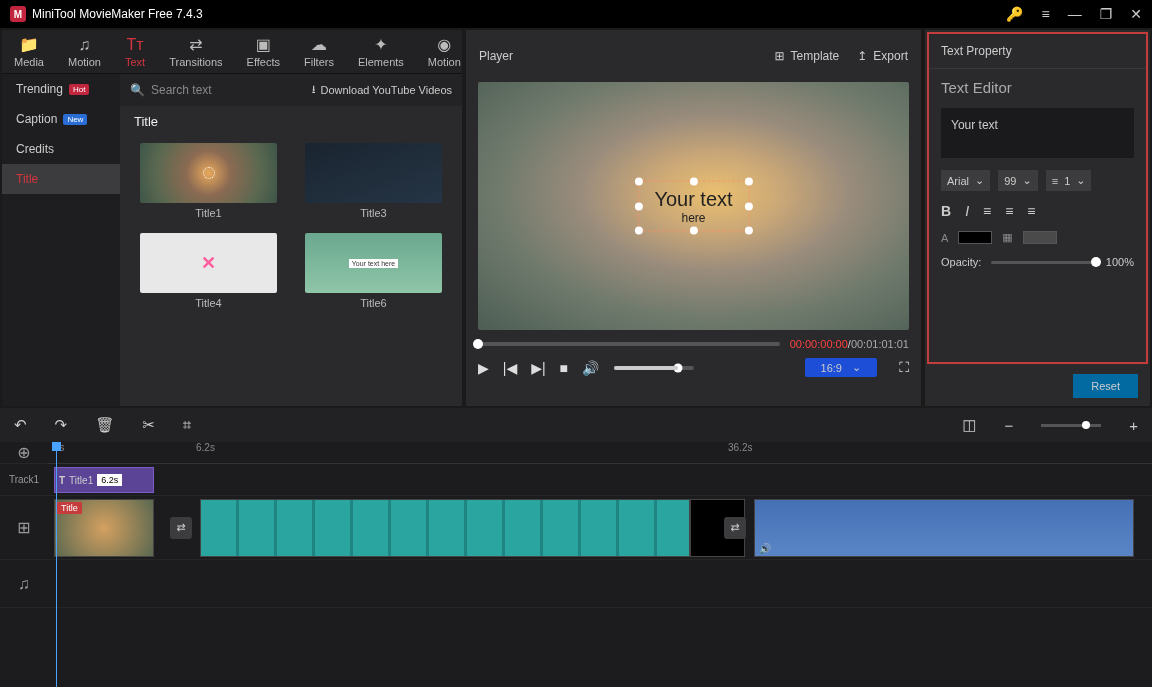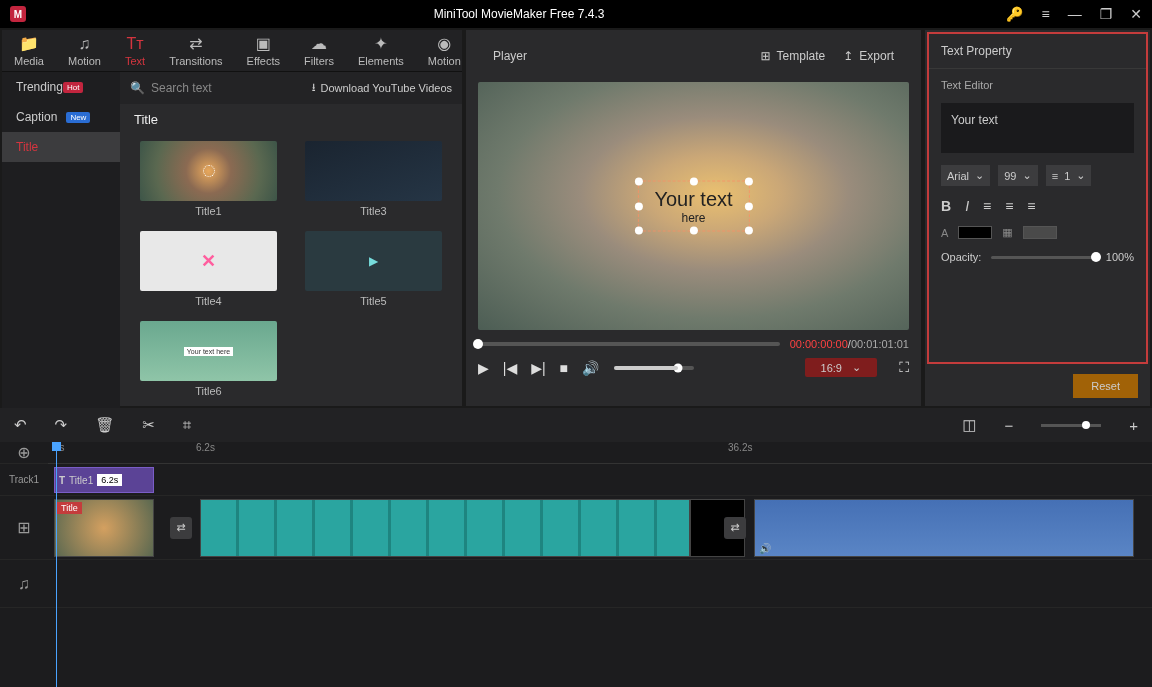--- a/index.html
+++ b/index.html
@@ -1,37 +1,37 @@
 <!DOCTYPE html>
 <html><head>
 <meta charset="utf-8">
 <style>
 * { box-sizing: border-box; margin: 0; padding: 0; font-family: -apple-system, BlinkMacSystemFont, "Segoe UI", Arial, sans-serif; }
 body { background: #1a1a1a; color: #ccc; width: 1152px; height: 687px; overflow: hidden; display: flex; flex-direction: column; }
 
 .titlebar { height: 28px; background: #000; display: flex; align-items: center; padding: 0 10px; }
 .titlebar .logo { width: 16px; height: 16px; background: #c2253e; border-radius: 3px; margin-right: 6px; display:flex;align-items:center;justify-content:center;font-size:10px;color:#fff;font-weight:bold;}
-.titlebar .title { font-size: 12px; color: #fff; font-weight: 500; flex: 1; text-align: center; }
+.titlebar .title { font-size: 12px; color: #fff; font-weight: 500; flex: 1; }
 .titlebar .win-icons { display: flex; gap: 18px; align-items: center; }
 .titlebar .win-icons span { cursor: pointer; font-size: 14px; color: #ccc; }
 .titlebar .key-icon { color: #e6a800; }
 
 .main { display: flex; height: 380px; gap: 4px; padding: 2px; }
 .left-col { width: 460px; background: #2a2a2c; display: flex; flex-direction: column; }
 .tabbar { height: 44px; display: flex; align-items: center; background: #222224; border-bottom: 1px solid #111; }
 .tabbar .tab { flex: 0 0 auto; padding: 4px 12px; text-align: center; font-size: 11px; color: #bbb; cursor: pointer; display:flex;flex-direction:column;align-items:center;gap:2px;}
 .tabbar .tab.active { color: #d5353f; }
 .tabbar .tab .ticon { font-size: 16px; }
 .left-body { display: flex; flex: 1; }
 .sidecats { width: 118px; background: #1e1e20; }
 .sidecats .allrow { font-size: 12px; padding: 8px 10px; cursor: pointer; color:#ddd; }
-.sidecats .cat { font-size: 12px; padding: 8px 14px; cursor: pointer; display:flex;align-items:center;}
+.sidecats .cat { font-size: 12px; padding: 8px 14px; cursor: pointer; display:flex;align-items:center;gap:6px;}
 .sidecats .cat .badge { font-size:8px;padding:1px 4px;border-radius:2px;color:#fff;}
 .badge.hot{background:#c2253e;}
-.badge.new{background:#2a6dd4;margin-left:9px;}
+.badge.new{background:#2a6dd4;}
 .sidecats .cat.sel { color: #d5353f; }
 
 .gallery-area { flex:1; display:flex; flex-direction:column; }
 .gtop { height: 32px; display:flex; align-items:center; padding:0 10px; gap:10px; background:#232325;}
 .gtop .search { flex:1; display:flex; align-items:center; gap:6px; color:#888; font-size:12px;}
 .gtop .dl { font-size:11px; color:#ccc; display:flex;align-items:center;gap:5px;cursor:pointer;}
 .gtitle { font-size:13px; color:#eee; padding:8px 14px 0;}
 .thumbs { display:grid; grid-template-columns: 1fr 1fr; gap: 14px 28px; padding: 14px 20px; overflow:hidden;}
 .thumb { text-align:center; font-size:11px; color:#bbb; cursor:pointer;}
 .thumb .tbox { width:100%; height:60px; border-radius:2px; margin-bottom:4px;}
@@ -39,21 +39,21 @@
 .tb1::after{content:'';position:absolute;top:50%;left:50%;width:10px;height:10px;border:1px dotted #fff;border-radius:50%;transform:translate(-50%,-50%);}
 .tb2{background:linear-gradient(135deg,#8a5a1f,#d49840,#8a5a1f);}
 .tb3{background:linear-gradient(160deg,#1a2430,#253545);}
 .tb4{background:#e8e8e8;position:relative;}
 .tb4::after{content:'✕';position:absolute;top:50%;left:50%;transform:translate(-50%,-50%);color:#ff5e9e;font-size:18px;font-weight:bold;}
 .tb5{background:#2a3a40;position:relative;}
 .tb5::after{content:'▶';position:absolute;top:50%;left:50%;transform:translate(-50%,-50%);color:#7dd;font-size:12px;}
 .tb6{background:linear-gradient(#6aa88f,#8fc5a8);display:flex;align-items:center;justify-content:center;font-size:7px;color:#333;}
 
 .center-col { flex:1; background:#2a2a2c; display:flex; flex-direction:column; padding:0;}
-.phead { height:52px; display:flex; align-items:center; padding:0 27px; font-size:12px; color:#ccc;justify-content:flex-end;}
+.phead { height:52px; display:flex; align-items:center; padding:0 13px; font-size:12px; color:#ccc;justify-content:flex-end;}
 .phead .spacer{flex:1;}
 .phead .pbtn{display:flex;align-items:center;gap:6px;margin-left:18px;cursor:pointer;}
 
 .preview { margin: 0 12px; height: 248px; position:relative; border-radius:2px; overflow:hidden;
   background: radial-gradient(ellipse at 55% 45%, #eac070 0%, #caa777 20%, #9a8c7c 40%, #6f7a6c 65%, #4c5d54 100%);
 }
 .textbox { position:absolute; top:50%; left:50%; transform:translate(-50%,-50%); border:1px dashed rgba(255,140,100,0.7); padding: 6px 16px; }
 .textbox .tt { font-size:20px; color:#222; text-align:center;}
 .textbox .th { font-size:12px; color:#222; text-align:center;}
 .handle{position:absolute;width:8px;height:8px;background:#fff;border-radius:50%;}
@@ -62,39 +62,39 @@
 .timerow .seekbar{flex:1;height:4px;background:#555;border-radius:2px;margin-right:10px;position:relative;}
 .timerow .seekbar::before{content:'';position:absolute;left:0;top:50%;transform:translate(-50%,-50%);width:10px;height:10px;background:#fff;border-radius:50%;}
 .timerow .tcur{color:#ff4141;}
 .timerow .tdur{color:#aaa;}
 
 .controls{display:flex;align-items:center;padding:4px 12px 8px;gap:14px;}
 .controls .cbtn{cursor:pointer;font-size:14px;color:#ddd;}
 .controls .vol{width:80px;height:4px;background:#555;border-radius:2px;position:relative;}
 .controls .vol::after{content:'';position:absolute;left:0;width:80%;height:100%;background:#ccc;border-radius:2px;}
 .controls .vol .vk{position:absolute;left:80%;top:50%;transform:translate(-50%,-50%);width:9px;height:9px;background:#fff;border-radius:50%;}
-.controls .aspect{margin-left:auto;background:#7f1d1d;padding:3px 16px;font-size:11px;border-radius:2px;cursor:pointer;display:flex;align-items:center;gap:10px;}
+.controls .aspect{margin-left:auto;background:#1d4ed8;padding:3px 16px;font-size:11px;border-radius:2px;cursor:pointer;display:flex;align-items:center;gap:10px;}
 
 .right-col { width:225px; background:#2a2a2c; display:flex;flex-direction:column;}
 .rframe{border:2px solid #c43c3c;margin:2px;flex:1;display:flex;flex-direction:column;}
 .rhead{font-size:12px;padding:10px 12px;color:#ccc;border-bottom:1px solid #383838;}
 .rbody{padding:10px 12px;font-size:12px;display:flex;flex-direction:column;gap:12px;}
-.rbody .tlabel{color:#aaa;font-size:11px;}
+.rbody .tlabel{color:#aaa;font-size:15px;}
 .rbody textarea{background:#1a1a1c;border:none;color:#ccc;font-size:12px;padding:10px;height:50px;resize:none;width:100%;}
 .rrow{display:flex;gap:8px;align-items:center;}
 .sel{background:#3c3c3e;border:none;color:#ccc;font-size:11px;padding:4px 6px;display:flex;align-items:center;gap:6px;}
 .fmtrow{display:flex;gap:14px;font-size:14px;color:#ccc;}
 .fmtrow span{cursor:pointer;}
 .colorrow{display:flex;gap:10px;align-items:center;}
 .cswatch{width:34px;height:13px;background:#000;border:1px solid #555;cursor:pointer;}
 .cswatch.grey{background:#4a4a4a;}
 .oprow{display:flex;align-items:center;gap:10px;font-size:11px;}
 .oprow .oslider{flex:1;height:3px;background:#555;position:relative;border-radius:2px;}
 .oprow .oslider::after{content:'';position:absolute;right:0;top:50%;transform:translate(50%,-50%);width:10px;height:10px;background:#fff;border-radius:50%;}
-.reset{align-self:flex-end;margin:8px 12px;background:#a16207;border:none;color:#ccc;font-size:11px;padding:6px 18px;cursor:pointer;}
+.reset{align-self:flex-end;margin:8px 12px;background:#0369a1;border:none;color:#ccc;font-size:11px;padding:6px 18px;cursor:pointer;}
 
 .timeline{flex:1;background:#1c1c1e;display:flex;flex-direction:column;}
 .tlbar{height:34px;background:#222224;display:flex;align-items:center;padding:0 14px;gap:28px;}
 .tlbar .tbtn{font-size:15px;cursor:pointer;color:#ccc;}
 .tlbar .tsp{flex:1;}
 .tlbar .zslider{width:60px;height:3px;background:#555;position:relative;}
 .tlbar .zslider::after{content:'';position:absolute;left:75%;top:50%;transform:translate(-50%,-50%);width:8px;height:8px;background:#fff;border-radius:50%;}
 
 .tlbody{flex:1;display:flex;position:relative;}
 .tlleft{width:48px;background:#1c1c1e;display:flex;flex-direction:column;}
@@ -172,41 +172,43 @@
     <div class="left-body">
       <div class="sidecats">
         <div class="cat">
             <span>Trending</span>
             <span class="badge hot">Hot</span>
           </div>
         <div class="cat">
             <span>Caption</span>
             <span class="badge new">New</span>
           </div>
+        <div class="cat">
+            <span>Credits</span>
+          </div>
         <div class="cat sel">
             <span>Title</span>
           </div>
       </div>
       <div class="gallery-area">
         <div class="gtop">
           <div class="search">
               <span>🔍</span>
               <span>Search text</span>
             </div>
           <div class="dl">
               <span>⭳</span>
               <span>Download YouTube Videos</span>
             </div>
         </div>
         <div class="gtitle">Title</div>
         <div class="thumbs">
           <div class="thumb"><div class="tbox tb1"></div><span>Title1</span></div>
           <div class="thumb"><div class="tbox tb3"></div><span>Title3</span></div>
           <div class="thumb"><div class="tbox tb4"></div><span>Title4</span></div>
-          <div class="thumb"><div class="tbox tb5"></div><span>Title5</span></div>
           <div class="thumb"><div class="tbox tb6">
                 <span style="background:#fff;padding:1px 3px;">Your text here</span>
               </div><span>Title6</span></div>
         </div>
       </div>
     </div>
   </div>
 
   <div class="center-col">
     <div class="phead">

